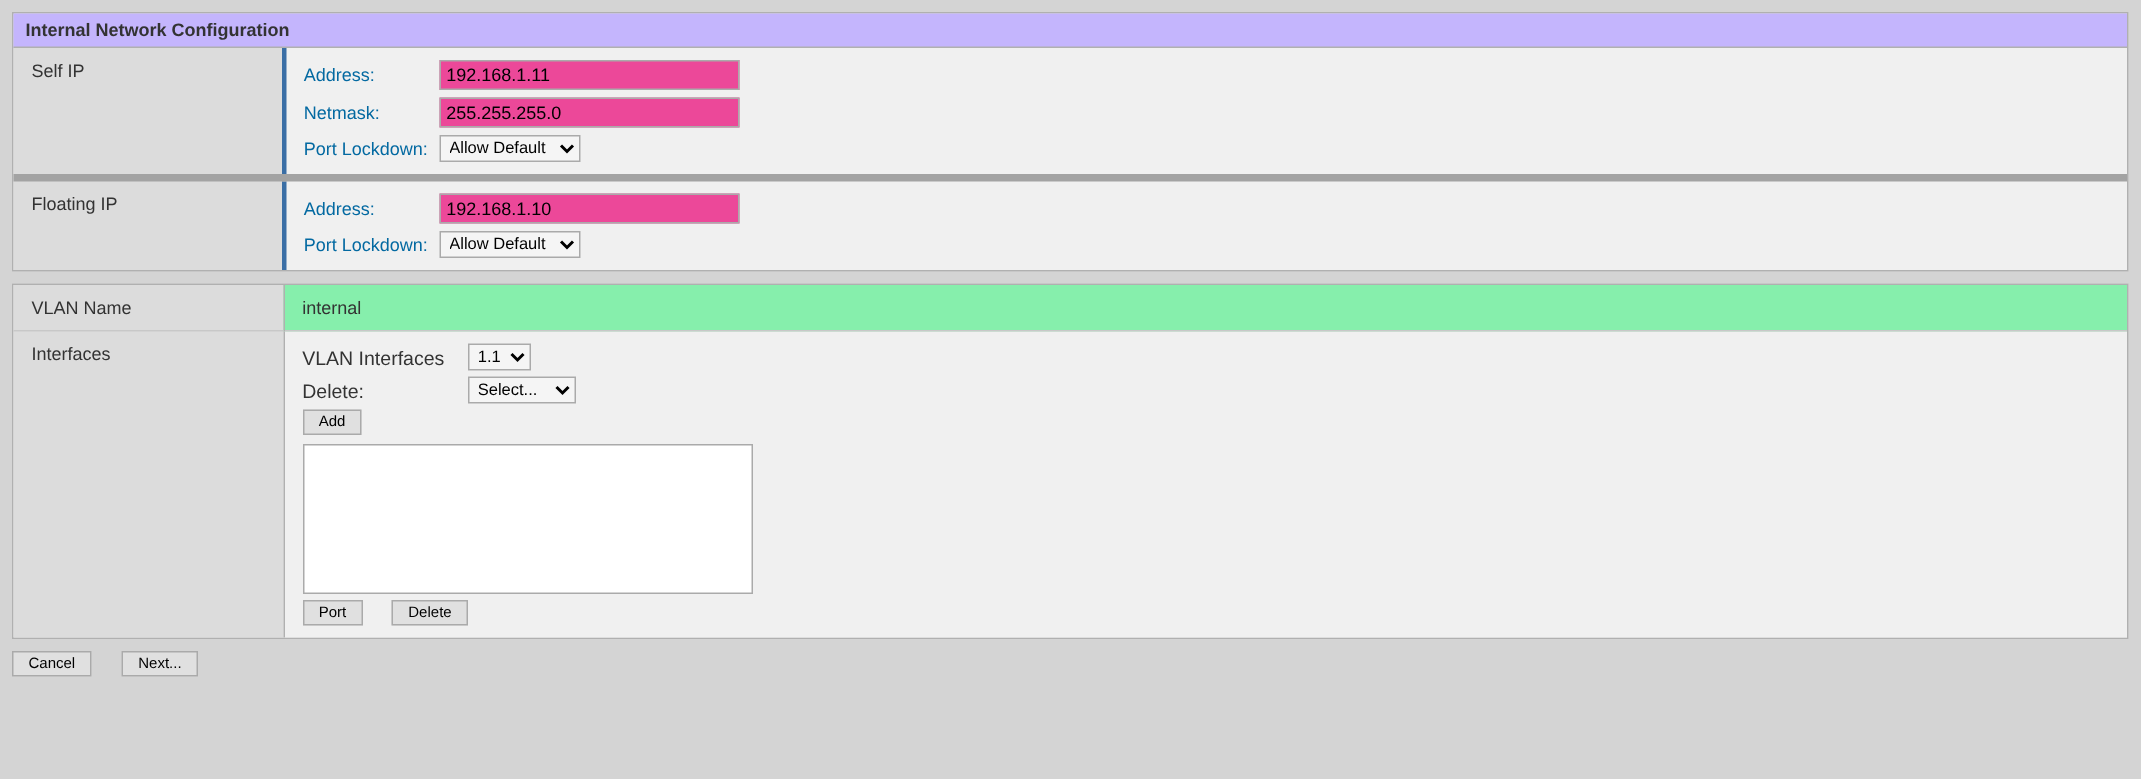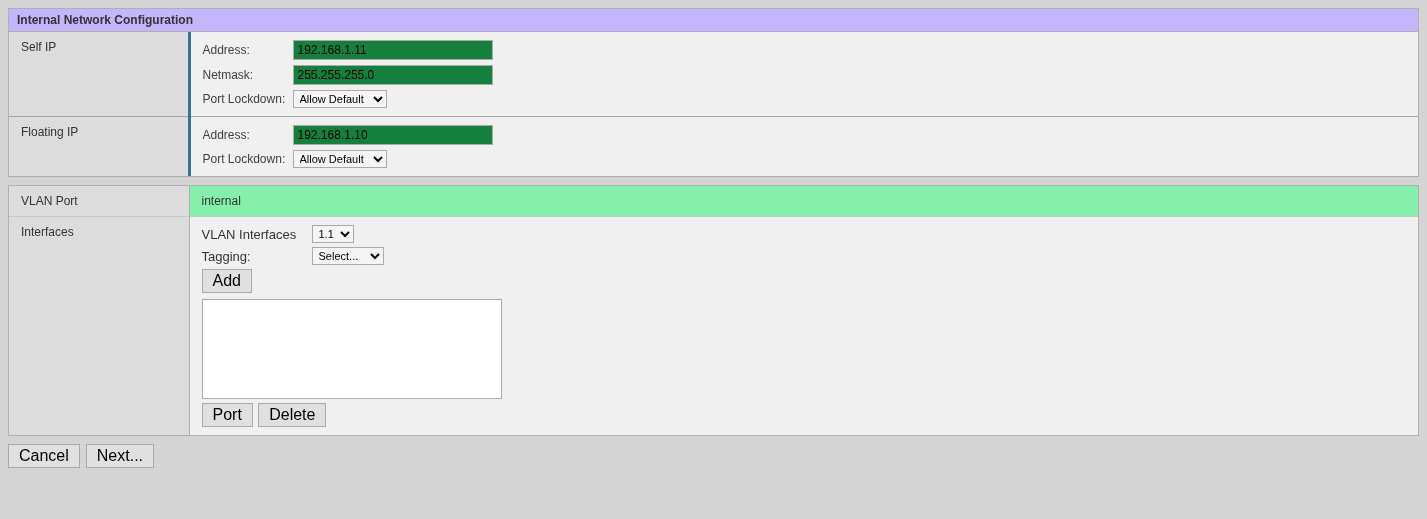--- a/index.html
+++ b/index.html
@@ -25,21 +25,21 @@
       border-bottom: 1px solid #b0b0b0;
       color: #333;
     }
 
     .config-table {
       width: 100%;
       border-collapse: collapse;
     }
 
     .config-table tr {
-      border-bottom: 1px solid #a3a3a3;
+      border-bottom: 5px solid #a3a3a3;
     }
 
     .config-table tr:last-child {
       border-bottom: none;
     }
 
     .label-cell {
       width: 180px;
       padding: 8px 12px;
       vertical-align: top;
@@ -60,30 +60,30 @@
       align-items: center;
       margin-bottom: 5px;
     }
 
     .field-row:last-child {
       margin-bottom: 0;
     }
 
     .field-label {
       width: 90px;
-      color: #404040;
+      color: #0369a1;
       font-size: 12px;
     }
 
     input[type="text"] {
       border: 1px solid #aaa;
       padding: 2px 4px;
       font-size: 12px;
       width: 200px;
-      background: #15803d;
+      background: #ec4899;
     }
 
     select {
       border: 1px solid #aaa;
       padding: 1px 2px;
       font-size: 11px;
       background: #f5f5f5;
     }
 
     
@@ -134,23 +134,23 @@
       width: 300px;
       height: 100px;
       overflow-y: auto;
       margin-top: 6px;
     }
 
     .btn {
       border: 1px solid #aaa;
       background: #e0e0e0;
       padding: 2px 10px;
-      font-size: 16px;
+      font-size: 10px;
       cursor: pointer;
-      margin-right: 2px;
+      margin-right: 16px;
     }
 
     .bottom-buttons {
       margin-top: 8px;
       display: flex;
       gap: 4px;
     }
 
     .interfaces-controls {
       margin-bottom: 4px;
@@ -222,38 +222,38 @@
     </tr>
   </tbody>
     </table>
 </div>
 
 <div class="section">
   <table class="vlan-table">
 
     <tbody>
         <tr>
-      <td class="vlan-label-cell">VLAN Port</td>
+      <td class="vlan-label-cell">VLAN Name</td>
       <td class="vlan-name-value">internal</td>
     </tr>
 
 
     <tr>
       <td class="vlan-label-cell">Interfaces</td>
       <td class="vlan-value-cell">
         <div class="interfaces-row">
           <span class="interfaces-row-label">VLAN Interfaces</span>
           <select>
             <option>1.1</option>
             <option>1.2</option>
             <option>1.3</option>
           </select>
         </div>
         <div class="interfaces-row">
-          <span class="interfaces-row-label">Tagging:</span>
+          <span class="interfaces-row-label">Delete:</span>
           <select>
             <option>Select...</option>
             <option>tagged</option>
             <option>untagged</option>
           </select>
         </div>
         <div class="interfaces-controls">
           <button class="btn">Add</button>
         </div>
         <div class="interfaces-list"></div>

